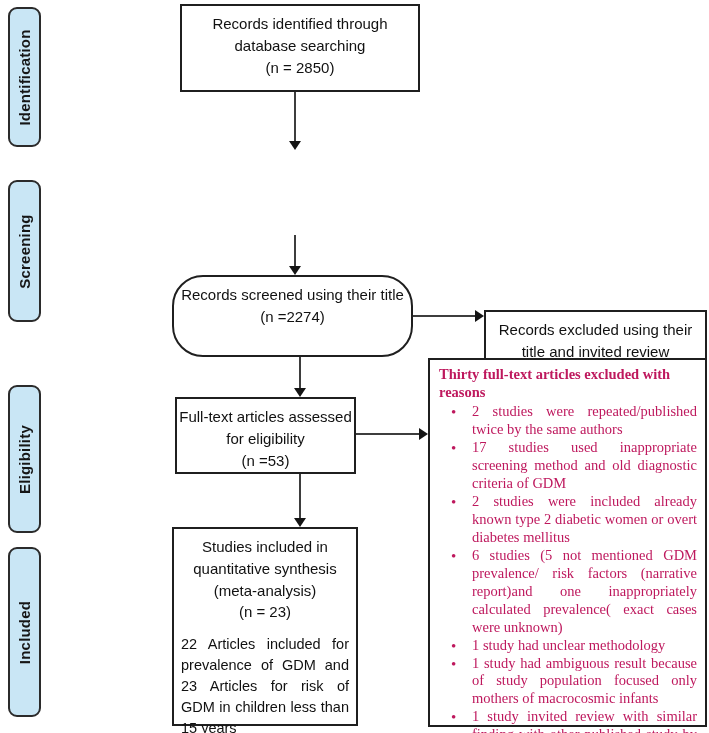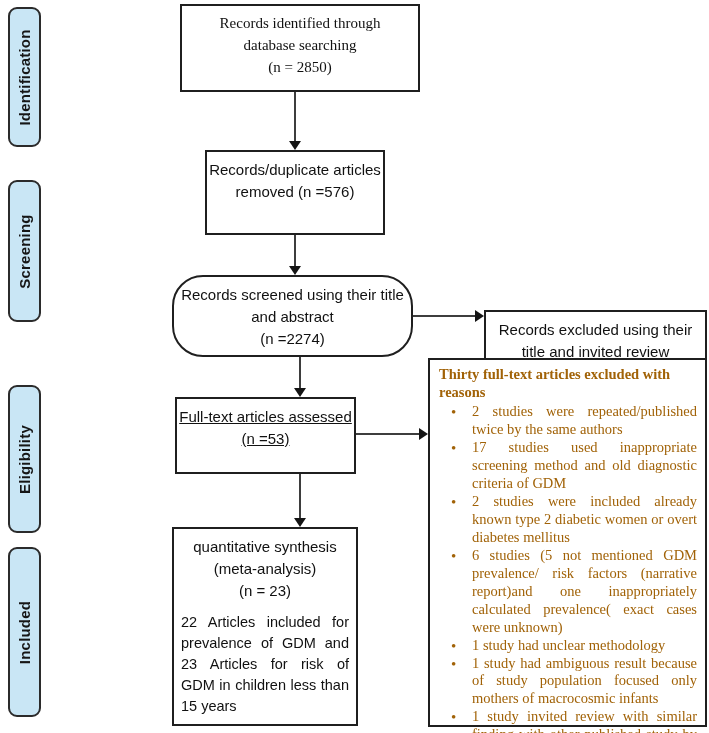--- a/index.html
+++ b/index.html
@@ -51,21 +51,21 @@
   }
   
   .bigbox{
     position:absolute;
     background:#ffffff;
     border:2px solid #1f1f1f;
     box-sizing:border-box;
     font-family:"Liberation Serif", serif;
     font-size:14.5px;
     line-height:1.24;
-    color:#a16207;
+    color:#be185d;
   }
   .bigbox .title{
     font-weight:bold;
     margin:6px 6px 1px 9px;
   }
   .bigbox ul{
     list-style:none;
     margin:1px 0 0 0;
     padding:0 8px 0 18px;
   }
@@ -102,49 +102,46 @@
   <div class="stage" style="top:180px;height:142px;">
     <span>Screening</span>
   </div>
   <div class="stage" style="top:385px;height:148px;">
     <span>Eligibility</span>
   </div>
   <div class="stage" style="top:547px;height:170px;">
     <span>Included</span>
   </div>
 
-  <div class="fbox" style="left:180px;top:4px;width:240px;height:88px;font-family:Liberation Serif, serif;">
+  <div class="fbox" style="left:180px;top:4px;width:240px;height:88px;">
     <div class="ln">Records identified through</div>
     <div class="ln">database searching</div>
     <div class="ln">(n = 2850)</div>
   </div>
 
-  <div class="fbox" style="left:205px;top:150px;width:180px;height:85px;">
-    <div class="ln">Records/duplicate articles</div>
-    <div class="ln">removed (n =576)</div>
-  </div>
 
   <div class="fbox" style="left:172px;top:275px;width:241px;height:82px;border-radius:31px;">
     <div class="ln">Records screened using their title</div>
-    <div class="ln">and abstract</div>
     <div class="ln">(n =2274)</div>
   </div>
 
   <div class="fbox" style="left:484px;top:262px;width:223px;height:76px;margin-top:48px;">
     <div class="ln">Records excluded using their</div>
     <div class="ln">title and invited review</div>
     <div class="ln">(n =2221)</div>
   </div>
 
-  <div class="fbox" style="left:175px;top:397px;width:181px;height:77px;text-decoration:underline;">
+  <div class="fbox" style="left:175px;top:397px;width:181px;height:77px;">
     <div class="ln">Full-text articles assessed</div>
+    <div class="ln">for eligibility</div>
     <div class="ln">(n =53)</div>
   </div>
 
   <div class="fbox" style="left:172px;top:527px;width:186px;height:199px;">
+    <div class="ln">Studies included in</div>
     <div class="ln">quantitative synthesis</div>
     <div class="ln">(meta-analysis)</div>
     <div class="ln">(n = 23)</div>
     <div class="note">22 Articles included for prevalence of GDM and 23 Articles for risk of GDM in children less than 15 years</div>
   </div>
 
   <div class="bigbox" style="left:428px;top:358px;width:279px;height:369px;">
     <div class="title">Thirty full-text articles excluded with reasons</div>
     <ul>
       <li>2 studies were repeated/published twice by the same authors</li>

